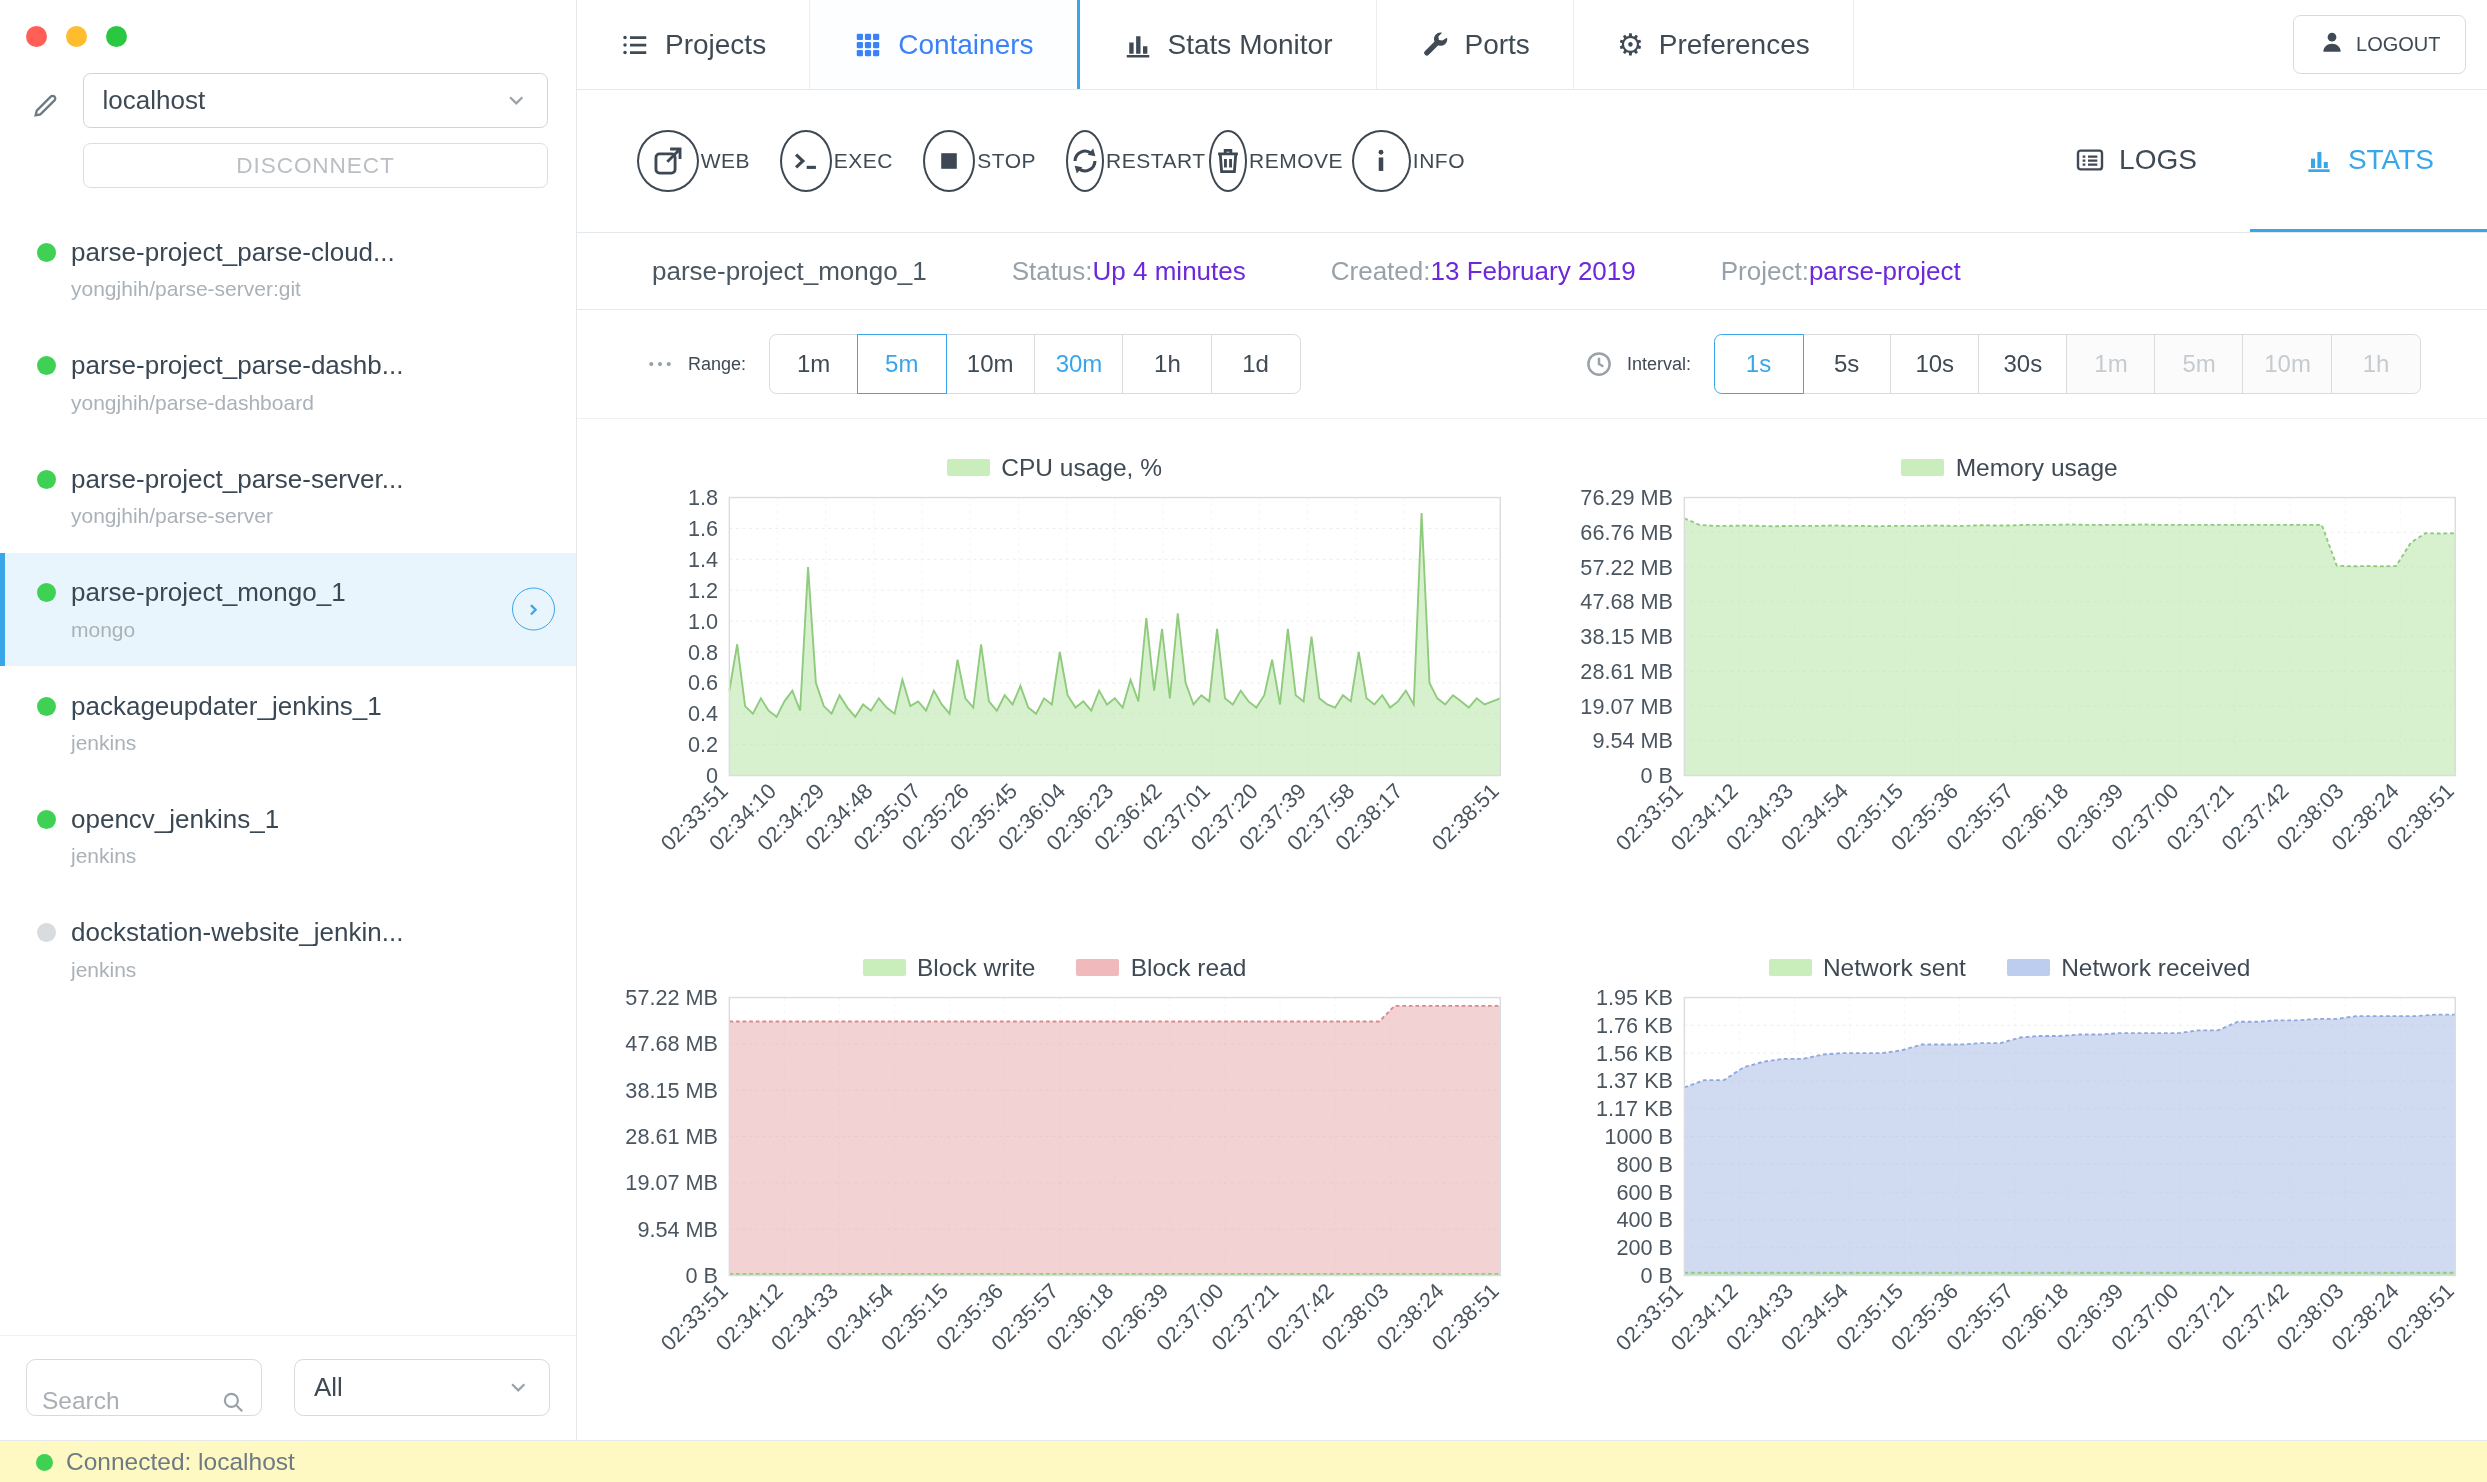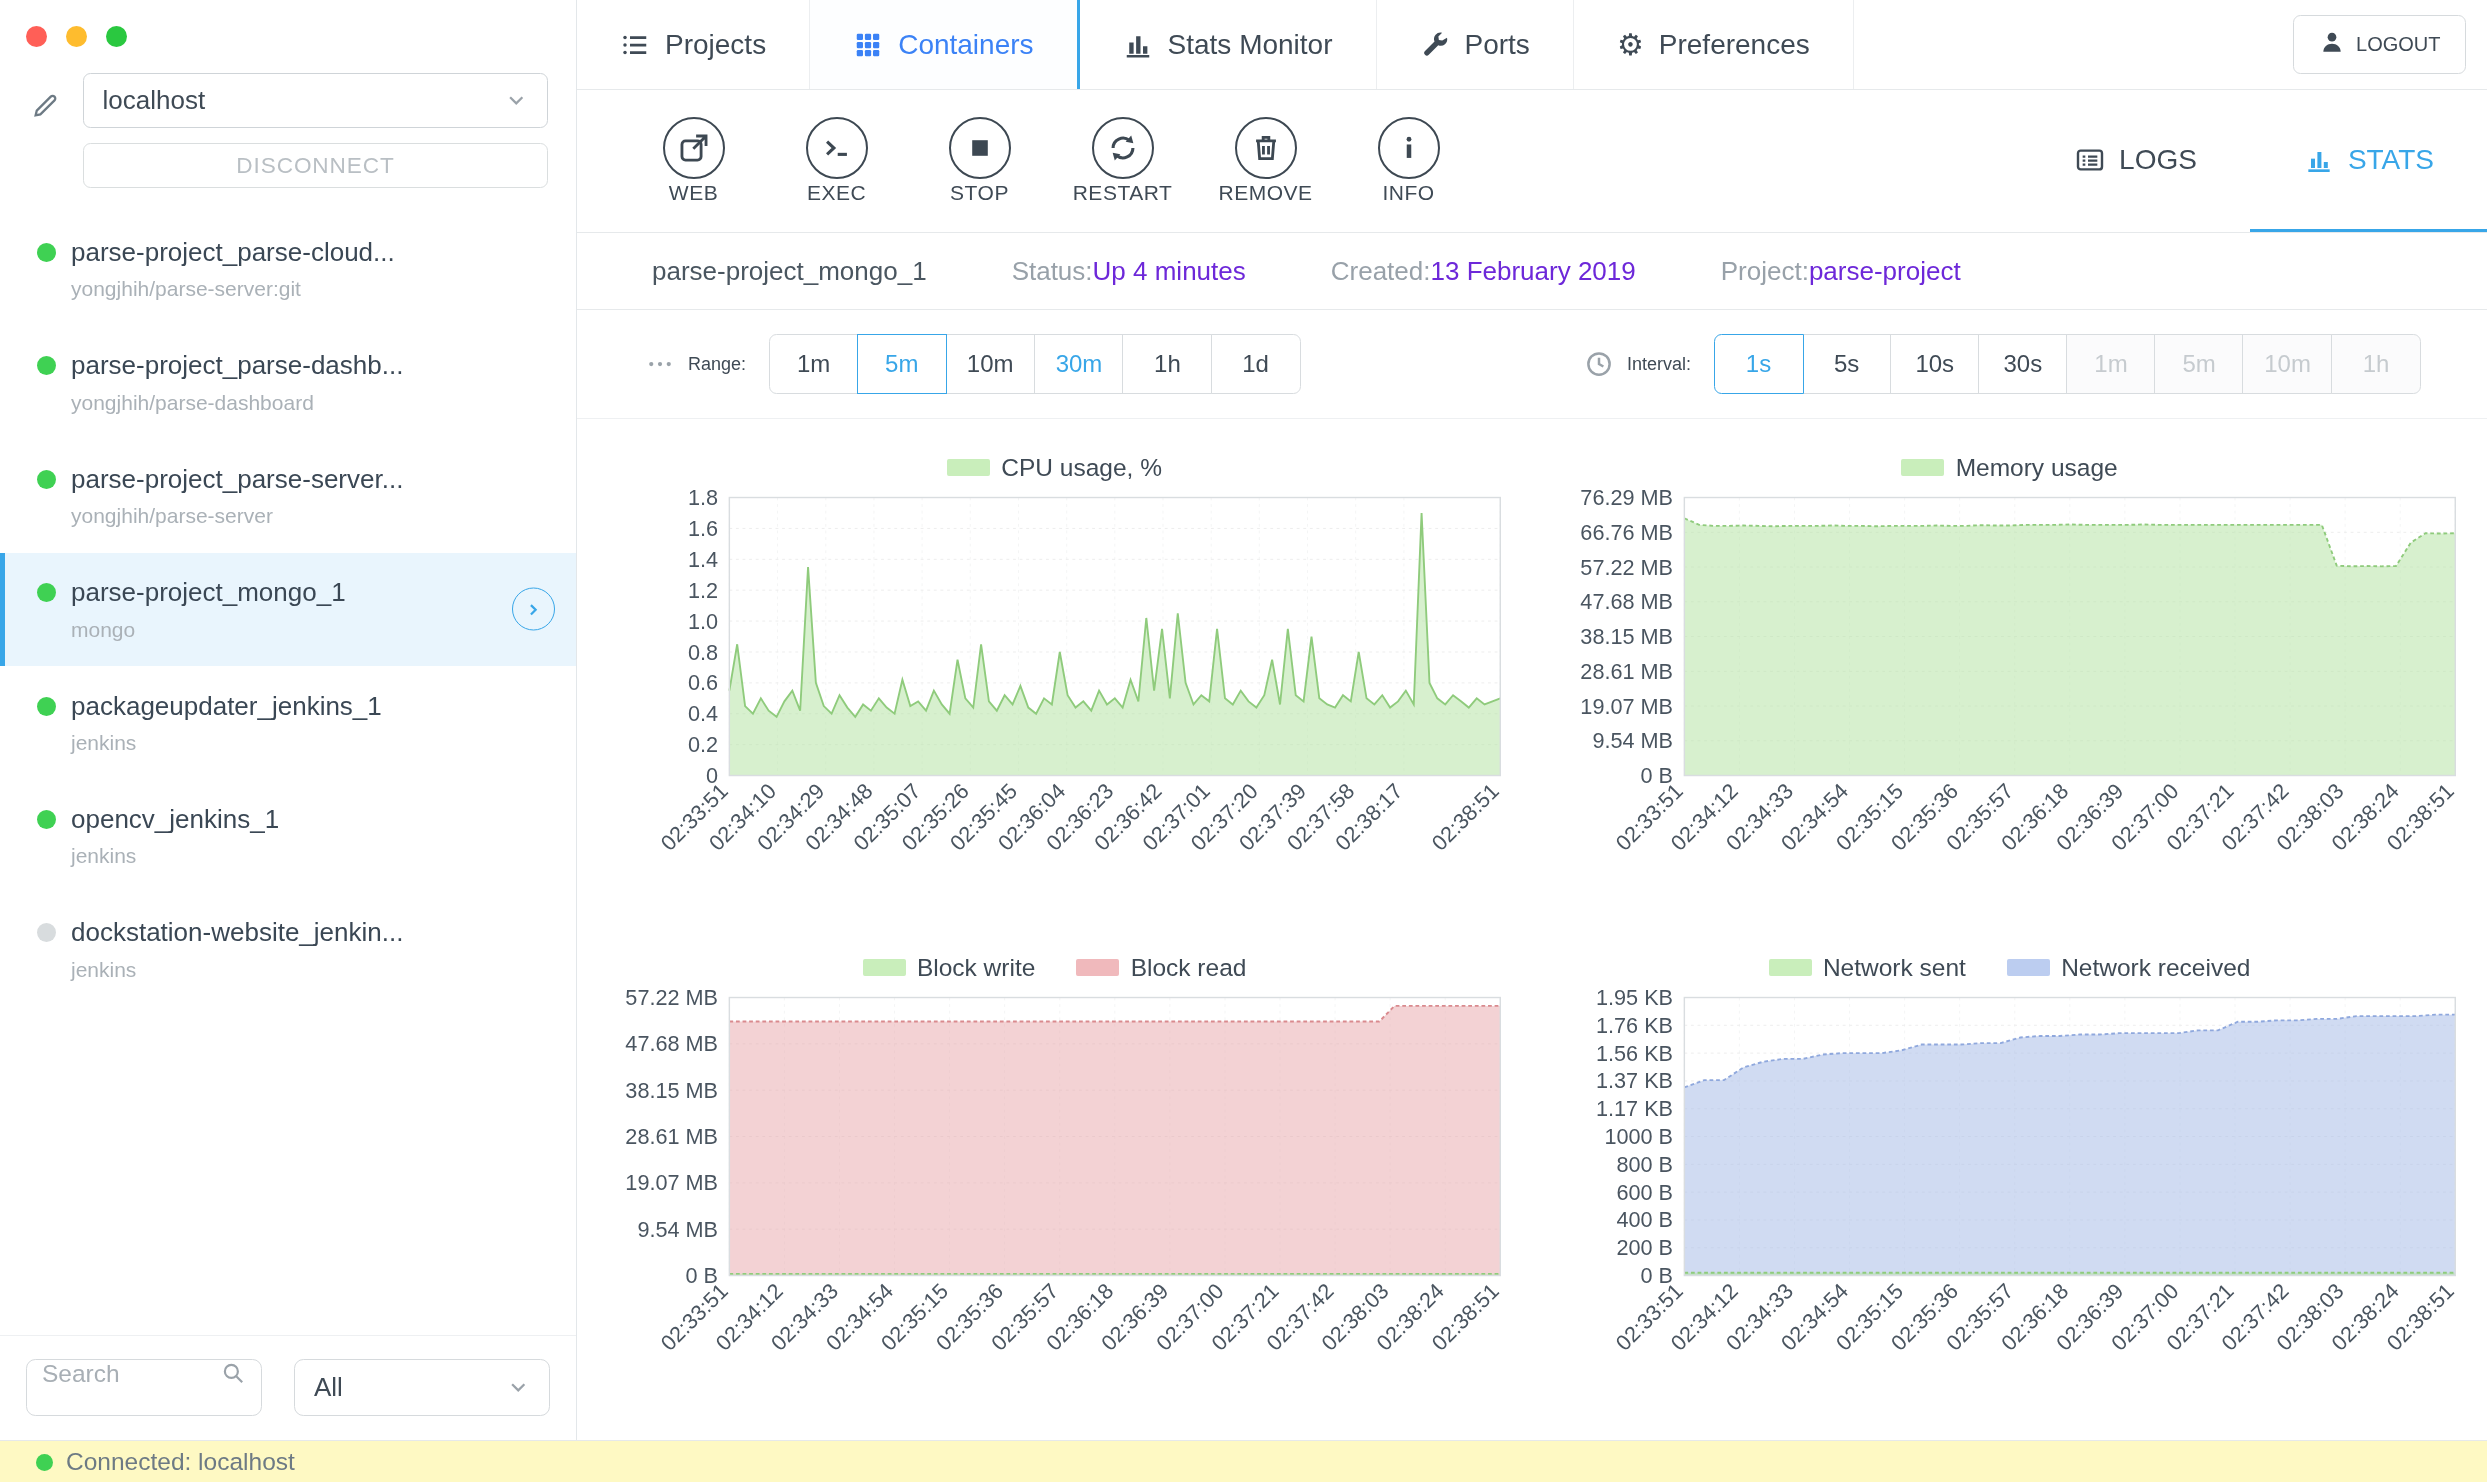--- a/index.html
+++ b/index.html
@@ -19,38 +19,38 @@
   .clist{flex:1;margin-top:24.5px;overflow:hidden}
   .citem{position:relative;padding:24.5px 66px 24.5px 32px;cursor:pointer;border-left:5.7px solid transparent}
   .citem.selected{background:#e9f5fd;border-left-color:#38a6e8}
   .cname{display:flex;align-items:center;gap:15px;font-size:26px;color:#3a4754;white-space:nowrap}
   .cdot{width:19px;height:19px;border-radius:50%;flex:none}
   .csub{margin:9.4px 0 0 34px;font-size:21px;color:#aab1b7}
   .cchev{position:absolute;right:21px;top:50%;transform:translateY(-50%);width:43px;height:43px;border:1.9px solid #38a6e8;border-radius:50%;color:#38a6e8;display:none;align-items:center;justify-content:center}
   .citem.selected .cchev{display:flex}
   .cchev svg{width:22.6px;height:22.6px}
   .sbottom{display:flex;gap:32px;padding:22.6px 26px 24.5px 26px;align-items:center;border-top:1.9px solid #eef0f2}
-  .search{width:236px;height:57px;border:1.9px solid #d6dadd;border-radius:9.4px;display:flex;align-items:flex-start;padding:0 15px;gap:7.5px}
+  .search{width:236px;height:57px;border:1.9px solid #d6dadd;border-radius:9.4px;display:flex;align-items:flex-end;padding:0 15px;gap:7.5px}
   .search input{border:0;outline:0;width:100%;font-size:24.5px;color:#556;font-family:inherit;background:transparent}
   .search input::placeholder{color:#a8afb5}
   .search .sicon{color:#9aa2a9;display:flex}
   .search .sicon svg{width:26px;height:26px}
   .filter{width:260px;height:57px;border:1.9px solid #d6dadd;border-radius:9.4px}
   
   .main{flex:1;display:flex;flex-direction:column;overflow:hidden}
   .tabbar{height:90px;flex:none;border-bottom:1.9px solid #e6e9eb;display:flex;align-items:stretch}
   .tab{display:flex;align-items:center;gap:15px;padding:0 43px;font-size:28px;color:#3f4a55;border-right:1.9px solid #eceef0;cursor:pointer;background:#fff}
   .tab .icon{display:flex;align-items:center}
   .tab .icon svg{width:30px;height:30px}
   .tab .icon .glyph{font-size:30px;line-height:1}
   .tab.active{color:#3b82f6;border-right:3.8px solid #38a6e8;background:#fdfeff}
   .logout{margin:15px 21px 15px auto;border:1.9px solid #d6dadd;border-radius:7.5px;display:flex;align-items:center;gap:11.3px;padding:0 24.5px;font-size:20px;color:#3f4a55;cursor:pointer;background:#fff}
   .logout svg{width:26px;height:26px}
   .toolbar{height:143px;flex:none;border-bottom:1.9px solid #e6e9eb;display:flex;align-items:center;padding-left:60px}
-  .action{width:113px;display:flex;flex-direction:column;align-items:center;gap:2px;margin-right:30px;cursor:pointer}
+  .action{width:113px;display:flex;flex-direction:row;align-items:center;gap:2px;margin-right:30px;cursor:pointer}
   .action .circ{width:62px;height:62px;border:2.8px solid #3d4852;border-radius:50%;display:flex;align-items:center;justify-content:center;color:#3d4852}
   .action .circ svg{width:34px;height:34px}
   .action .albl{font-size:21px;color:#3f4a55;letter-spacing:0.5px}
   .viewtabs{margin-left:auto;display:flex;height:100%}
   .viewtab{display:flex;align-items:center;gap:13px;padding:0 53px;font-size:28px;color:#3f4a55;border-bottom:3.8px solid transparent;cursor:pointer}
   .viewtab svg{width:32px;height:32px}
   .viewtab.active{color:#38a6e8;border-bottom-color:#38a6e8}
   .inforow{height:77px;flex:none;border-bottom:1.9px solid #e6e9eb;display:flex;align-items:center;padding-left:75px;font-size:26px;gap:85px}
   .inforow .cname2{color:#4a5660}
   .ifield .muted{color:#98a1a9}

